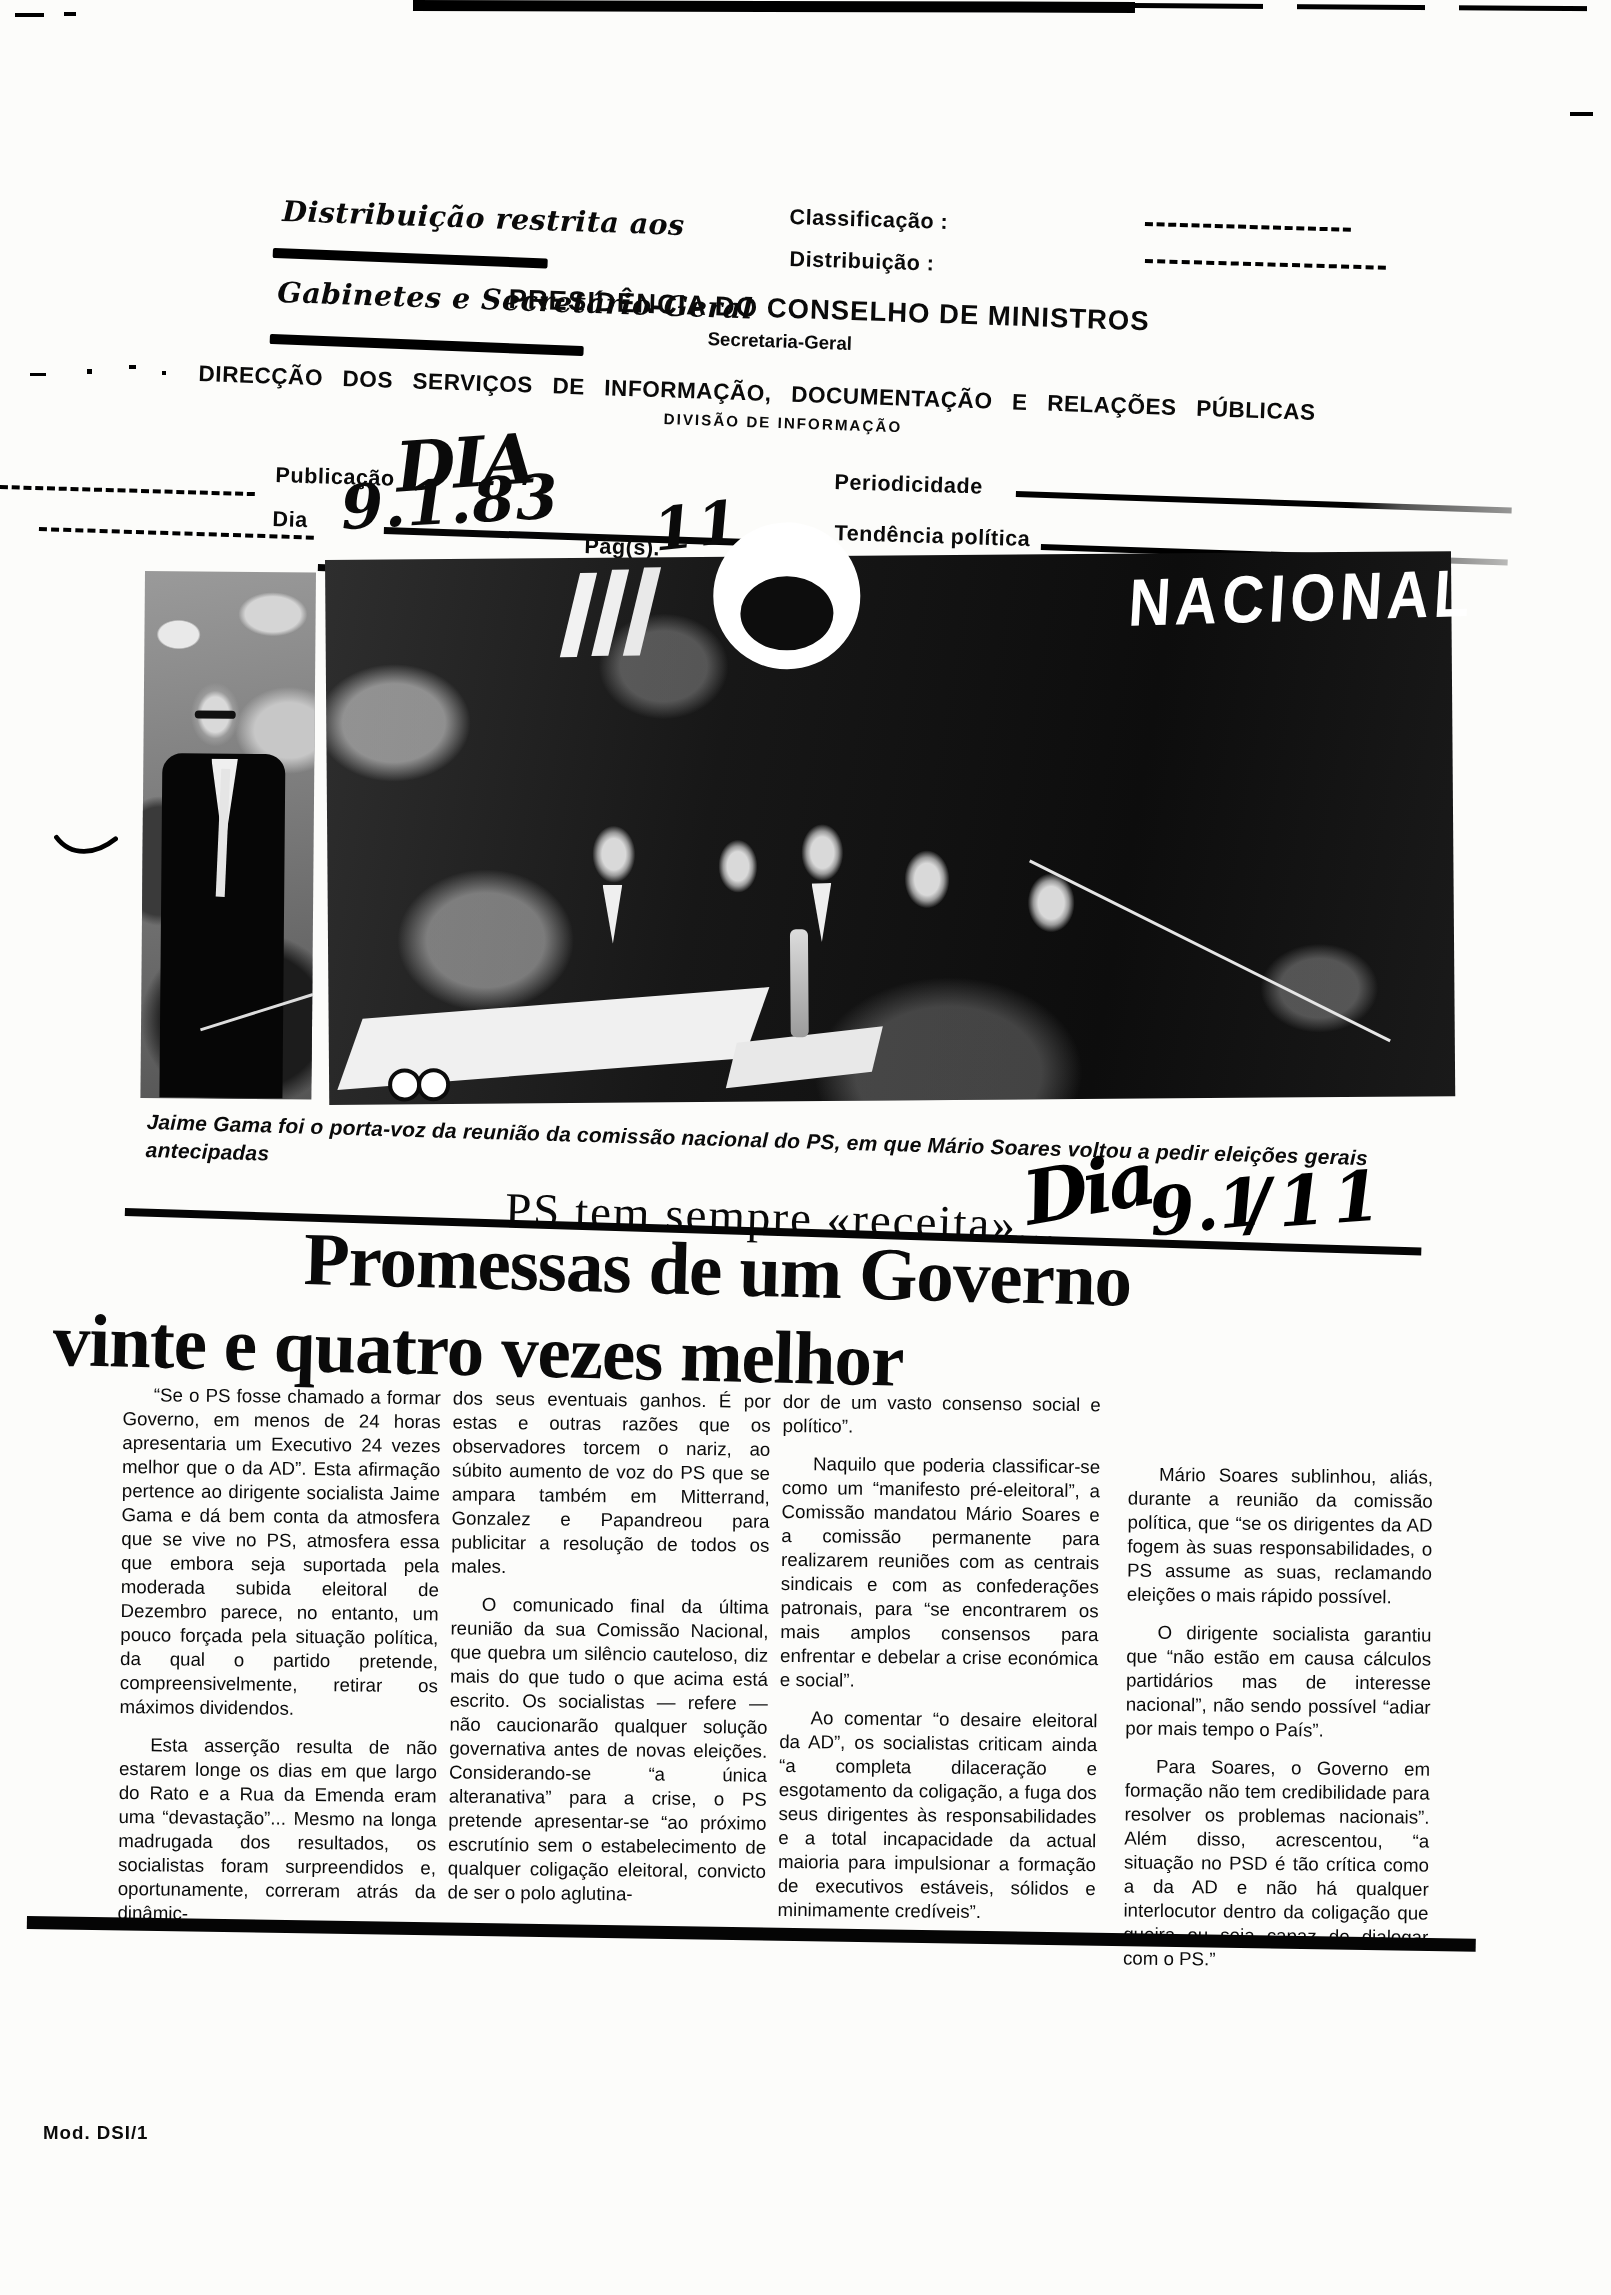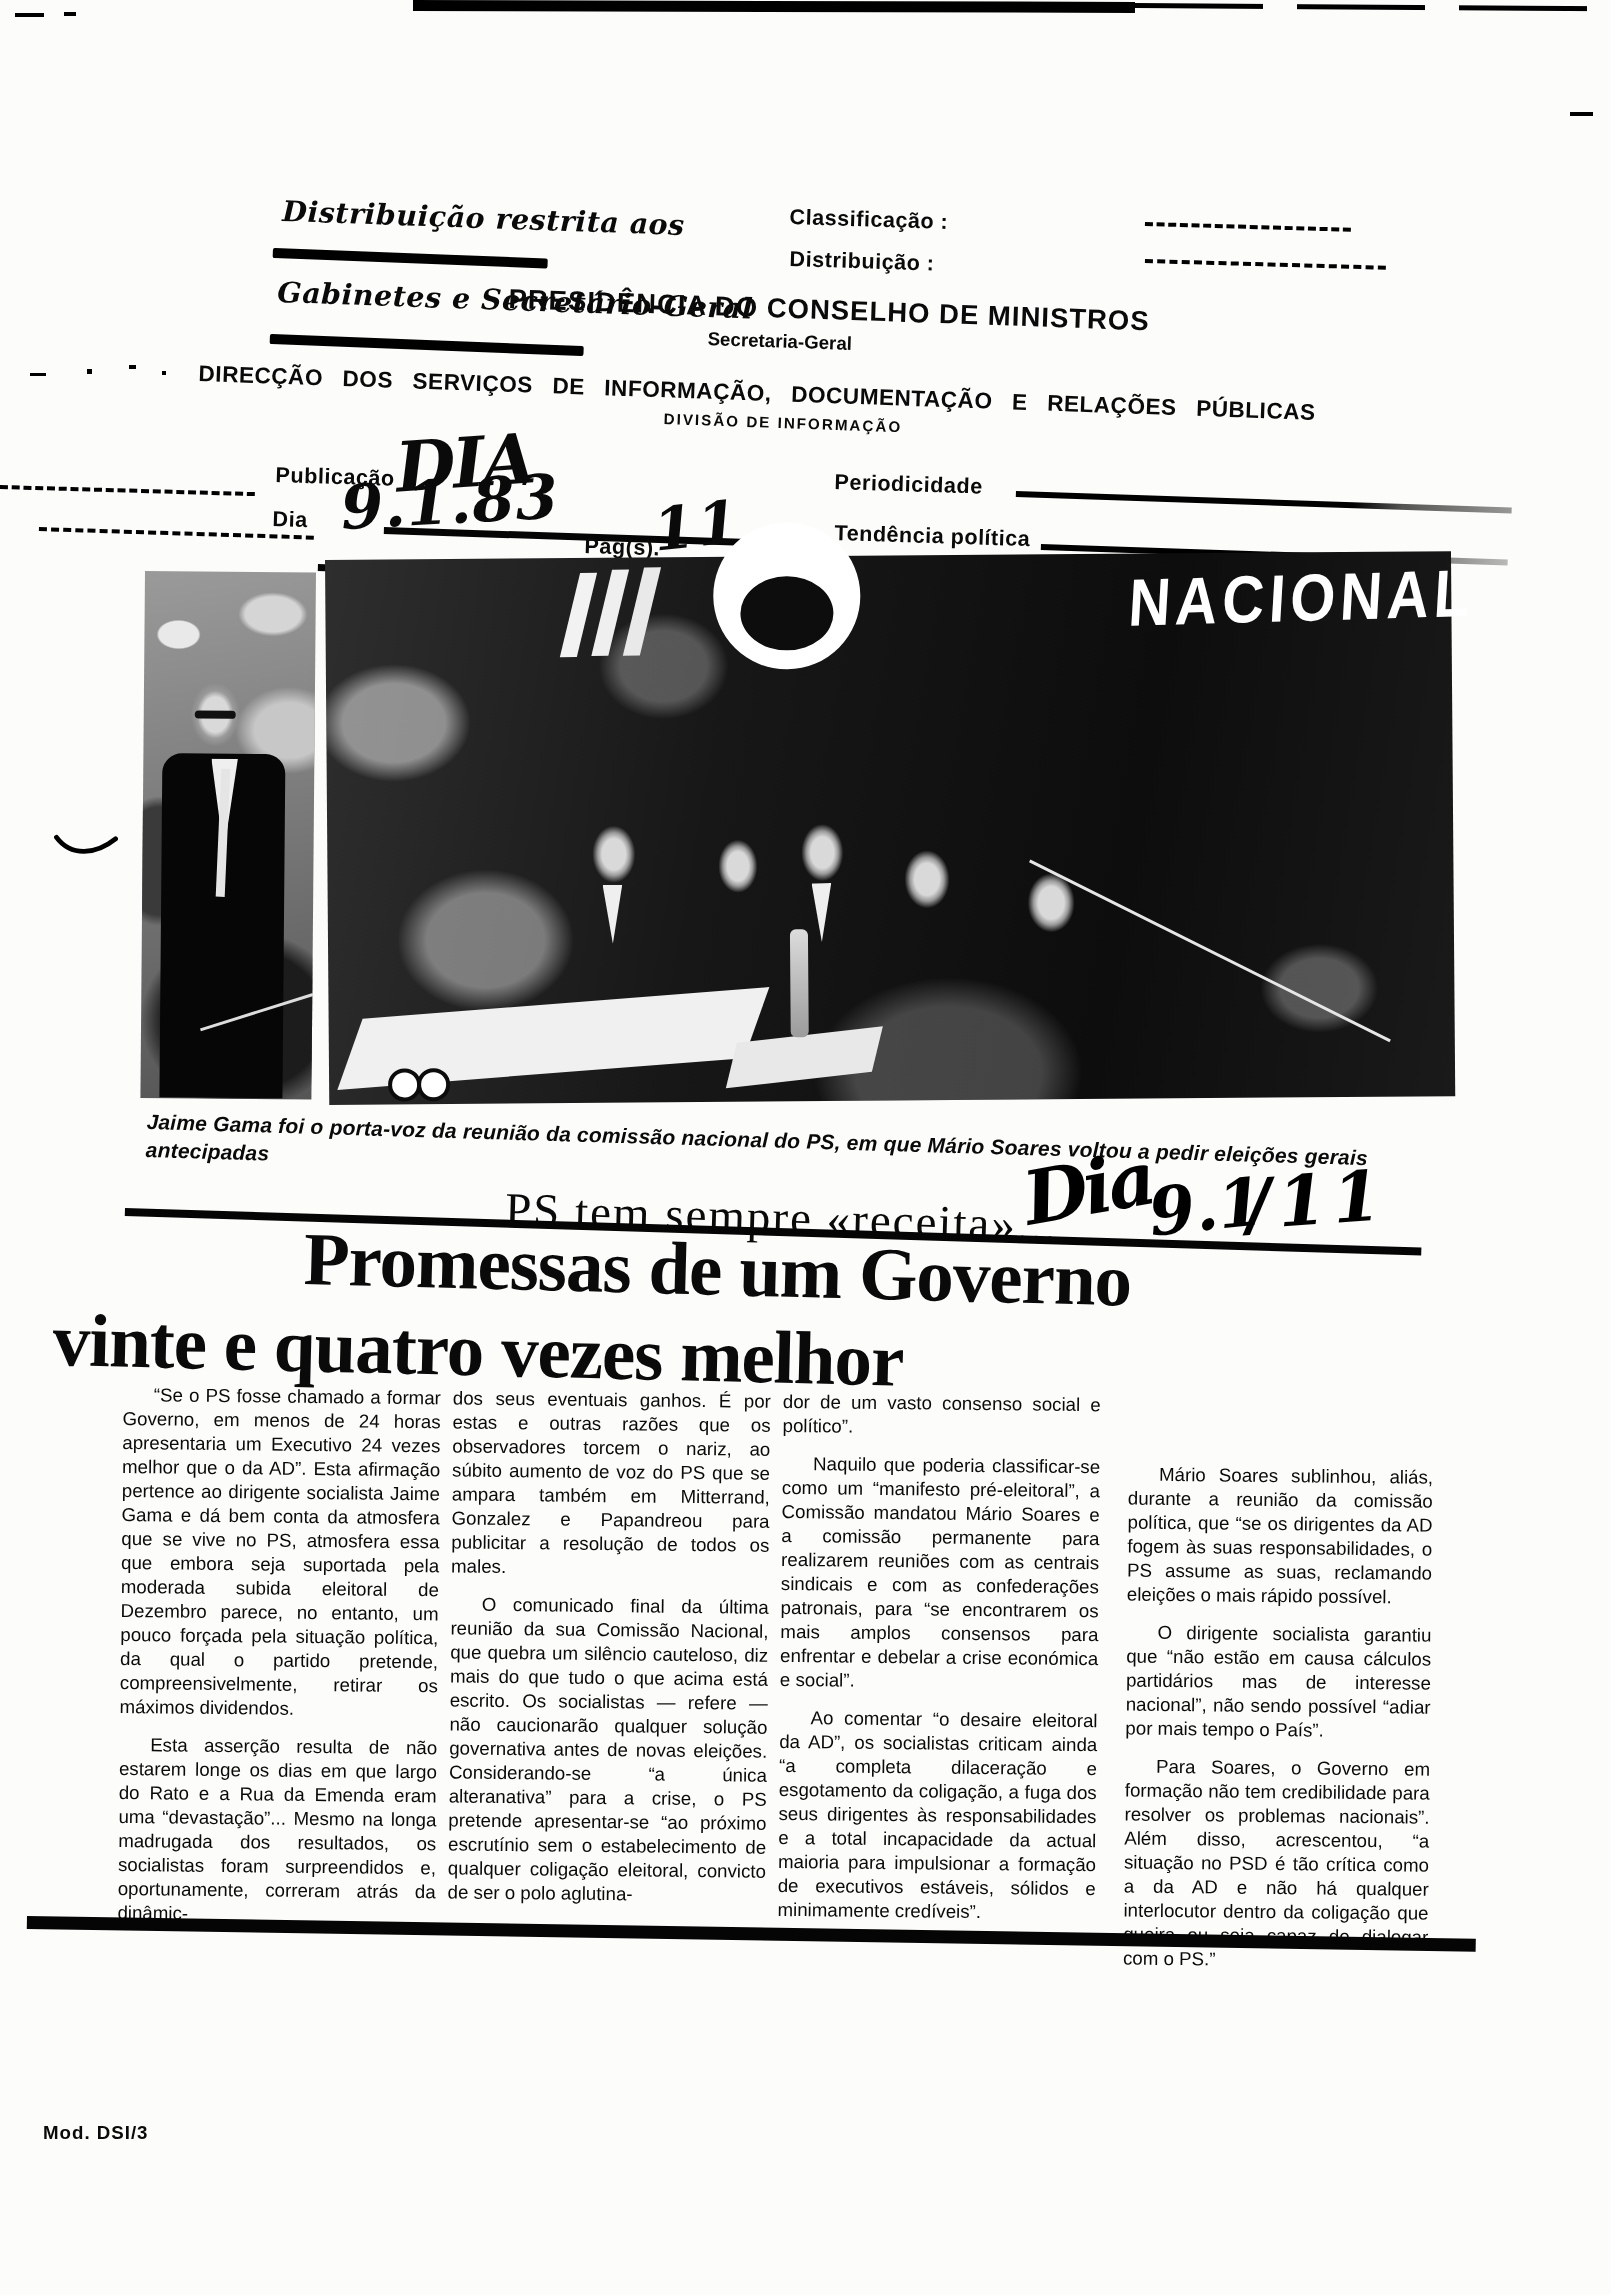--- a/index.html
+++ b/index.html
@@ -170,16 +170,16 @@
     </div>
     <div class="col" style="left:1006px;top:69px;width:305px;">
       <p>Mário Soares sublinhou, aliás, durante a reunião da comissão política, que “se os dirigentes da AD fogem às suas responsabilidades, o PS assume as suas, reclamando eleições o mais rápido possível.</p>
       <p>O dirigente socialista garantiu que “não estão em causa cálculos partidários mas de interesse nacional”, não sendo possível “adiar por mais tempo o País”.</p>
       <p>Para Soares, o Governo em formação não tem credibilidade para resolver os problemas nacionais”. Além disso, acrescentou, “a situação no PSD é tão crítica como a da AD e não há qualquer interlocutor dentro da coligação que queira ou seja capaz de dialogar com o PS.”</p>
     </div>
   </div>
 
   <div class="abs rule" style="left:27px;top:1916px;width:1449px;height:12.8px;transform:rotate(.9deg);"></div>
 
-  <div class="abs footer-ref" style="left:43px;top:2122px;">Mod. DSI/3</div>
+  <div class="abs footer-ref" style="left:43px;top:2122px;">Mod. DSI/1</div>
 
 </div>
 
 
 </body></html>

